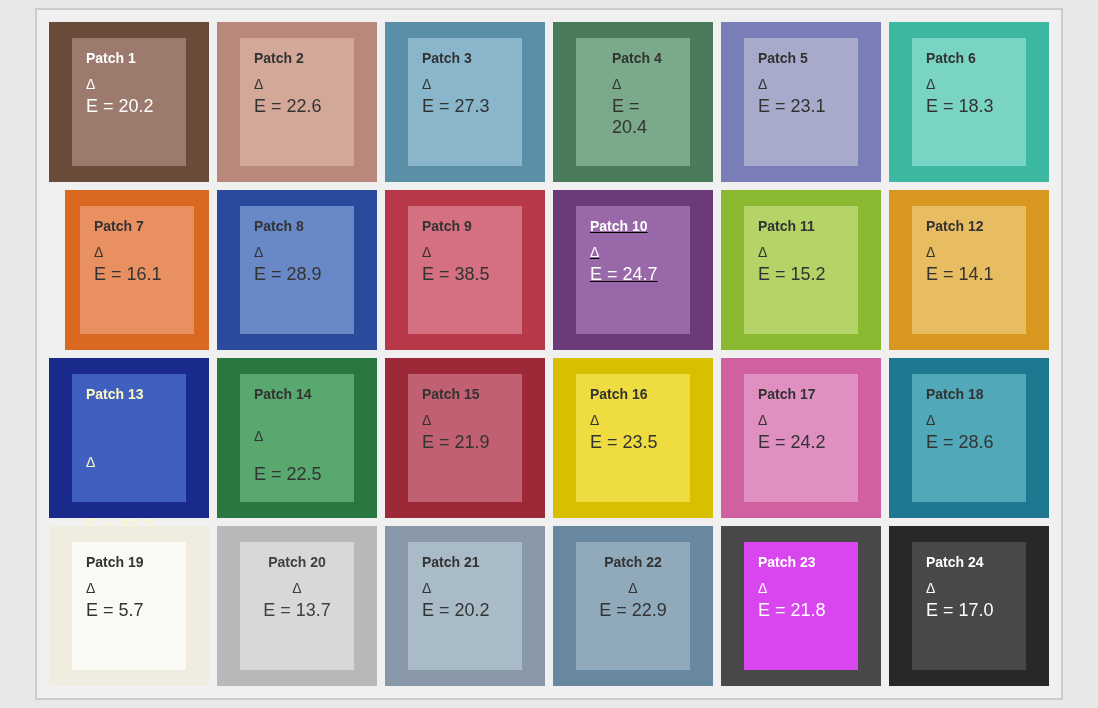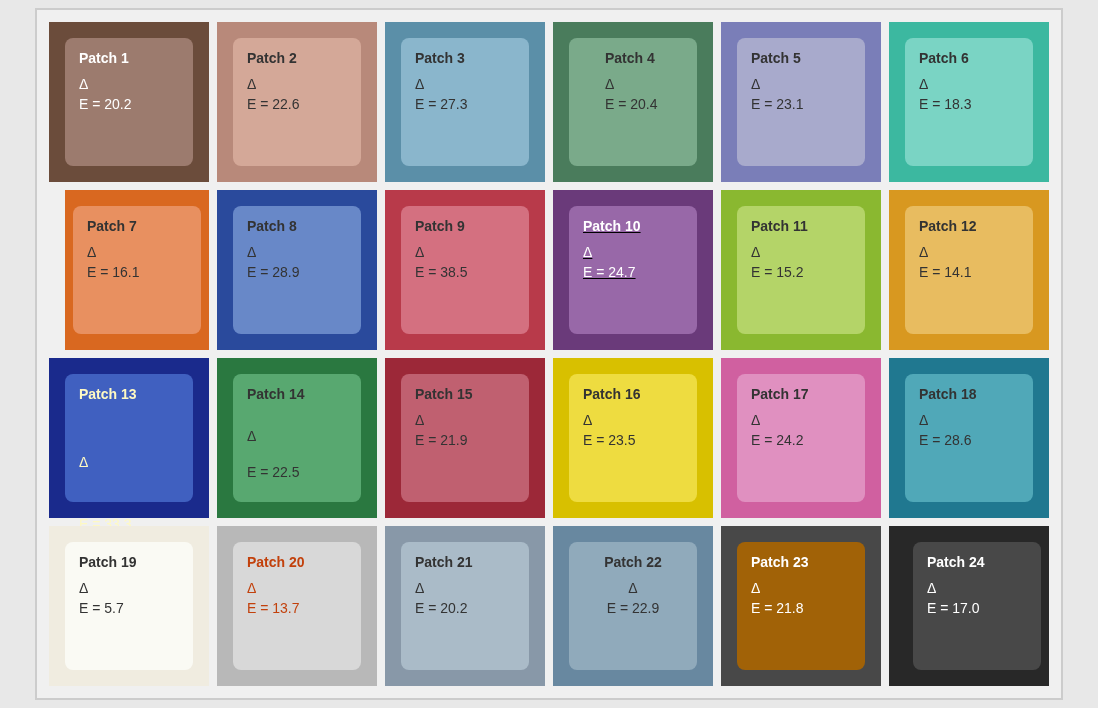--- a/index.html
+++ b/index.html
@@ -20,39 +20,39 @@
       gap: 8px;
       border: 2px solid #ccc;
     }
     .cell-outer {
       display: flex;
       align-items: center;
       justify-content: center;
       padding: 8px;
     }
     .cell-inner {
-      width: 128px;
+      width: 114px;
       height: 128px;
-      border-radius: 8px;
+      border-radius: 0;
       padding: 12px 14px;
       display: flex;
       flex-direction: column;
       justify-content: flex-start;
     }
     .patch-label {
       font-size: 14px;
       font-weight: bold;
       margin-bottom: 10px;
     }
     .patch-delta {
       font-size: 14px;
       margin-bottom: 4px;
     }
     .patch-e {
-      font-size: 14px;
+      font-size: 18px;
     }
   </style>
 </head>
 <body>
 
 <div class="grid-container" id="grid">
     <div class="cell-outer" style="background-color: rgb(107, 76, 59);">
       <div class="cell-inner" style="background-color: rgb(156, 123, 110); color: rgb(255, 255, 255);">
         <div class="patch-label">Patch 1</div>
         <div class="patch-delta">Δ</div>
@@ -179,47 +179,47 @@
       </div>
     </div>
     <div class="cell-outer" style="background-color: rgb(240, 236, 224);">
       <div class="cell-inner" style="background-color: rgb(250, 250, 244); color: rgb(51, 51, 51);">
         <div class="patch-label">Patch 19</div>
         <div class="patch-delta">Δ</div>
         <div class="patch-e">E = 5.7</div>
       </div>
     </div>
     <div class="cell-outer" style="background-color: rgb(184, 184, 184);">
-      <div class="cell-inner" style="background-color: rgb(216, 216, 216); color: #c2410c;">
+      <div class="cell-inner" style="background-color: rgb(216, 216, 216); color: #404040; align-items: center;">
         <div class="patch-label">Patch 20</div>
         <div class="patch-delta">Δ</div>
         <div class="patch-e">E = 13.7</div>
       </div>
     </div>
     <div class="cell-outer" style="background-color: rgb(136, 152, 168);">
       <div class="cell-inner" style="background-color: rgb(170, 187, 200); color: rgb(51, 51, 51);">
         <div class="patch-label">Patch 21</div>
         <div class="patch-delta">Δ</div>
         <div class="patch-e">E = 20.2</div>
       </div>
     </div>
     <div class="cell-outer" style="background-color: rgb(104, 136, 160); text-align: center;">
       <div class="cell-inner" style="background-color: rgb(144, 170, 187); color: rgb(51, 51, 51);">
         <div class="patch-label">Patch 22</div>
         <div class="patch-delta">Δ</div>
         <div class="patch-e">E = 22.9</div>
       </div>
     </div>
     <div class="cell-outer" style="background-color: rgb(72, 72, 72);">
-      <div class="cell-inner" style="background-color: #a16207; color: rgb(255, 255, 255);">
+      <div class="cell-inner" style="background-color: #d946ef; color: rgb(255, 255, 255);">
         <div class="patch-label">Patch 23</div>
         <div class="patch-delta">Δ</div>
         <div class="patch-e">E = 21.8</div>
       </div>
     </div>
-    <div class="cell-outer" style="background-color: rgb(40, 40, 40); justify-content: flex-end;">
+    <div class="cell-outer" style="background-color: rgb(40, 40, 40);">
       <div class="cell-inner" style="background-color: rgb(72, 72, 72); color: rgb(255, 255, 255);">
         <div class="patch-label">Patch 24</div>
         <div class="patch-delta">Δ</div>
         <div class="patch-e">E = 17.0</div>
       </div>
     </div>
   </div>
 
 </body></html>

